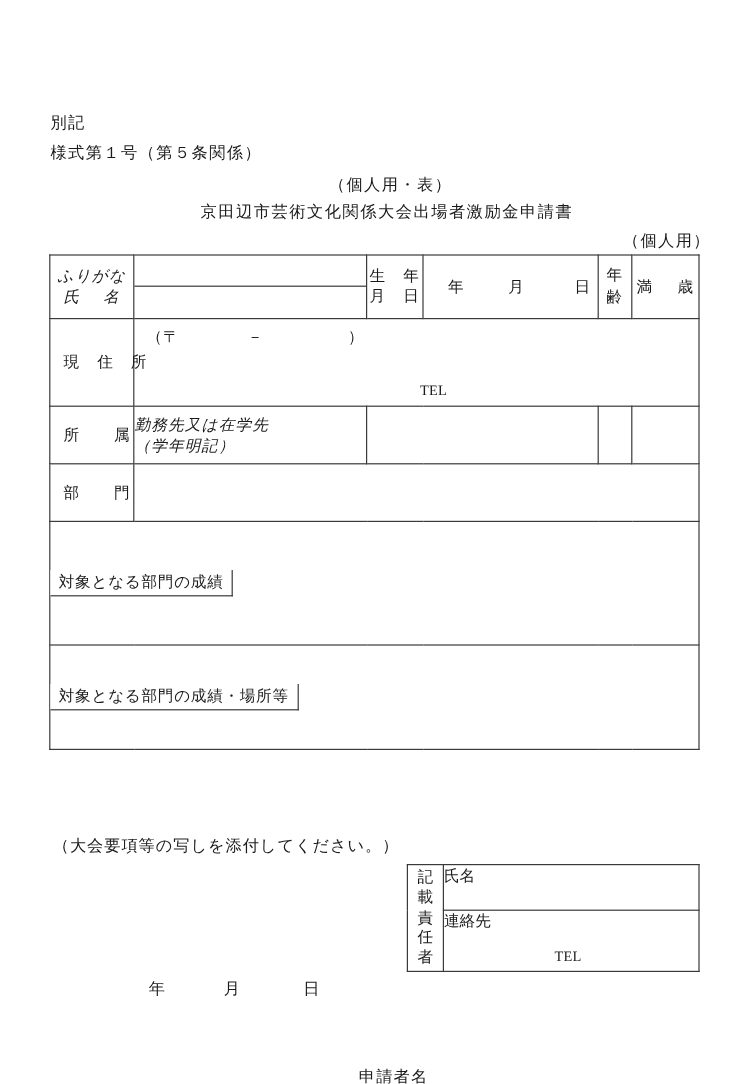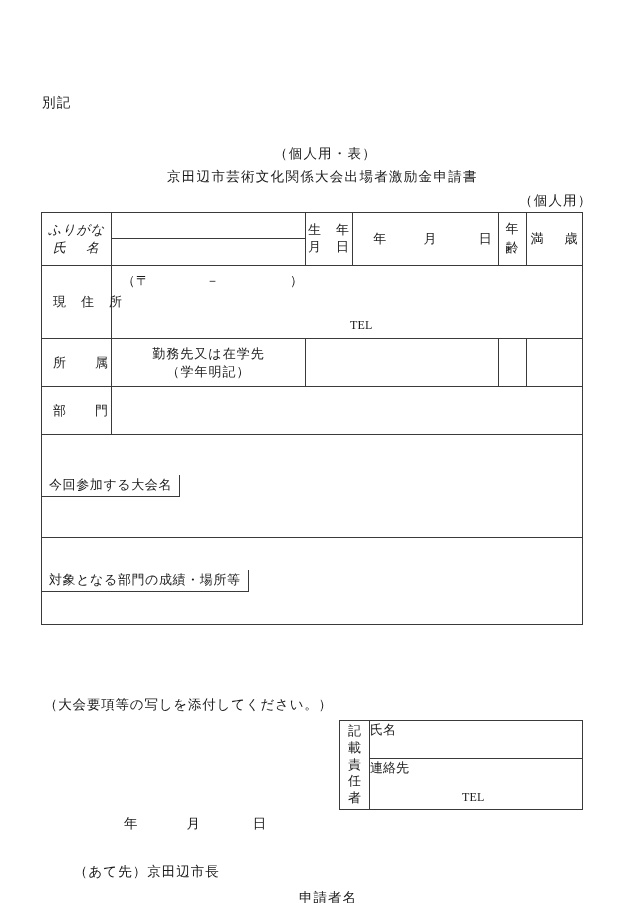--- a/index.html
+++ b/index.html
@@ -126,25 +126,25 @@
     white-space: nowrap;
   }
   .addr-tel {
     position: absolute;
     left: 238px;
     bottom: 5px;
   }
 
   
   .aff-lbl-inner {
-    text-align: center;
     line-height: 1.35;
     font-size: 13px;
     padding: 2px 4px;
     white-space: nowrap;
+    font-style: italic;
   }
 
   
   .div-cell { height: 47px; font-family: Liberation Mono, monospace; }
 
   
   .res-wrap { padding: 0; height: 102px; position: relative; vertical-align: top; }
   .res-tag {
     display: inline-block;
     border-right: 1px solid #3a3a3a;
@@ -219,20 +219,21 @@
   #f-addressee { left: 74px; top: 815px; }
   #f-applicant { left: 299px; top: 841px; }
 </style>
 </head>
 <body>
 
 <div class="page">
 
   <div class="hdr-line" id="h-bekki">別記</div>
 
+  <div class="hdr-line" id="h-yoshiki">様式第１号（第５条関係）</div>
 
   <div class="hdr-line" id="h-kojin-omote">（個人用・表）</div>
 
   <div class="hdr-line" id="h-title">京田辺市芸術文化関係大会出場者激励金申請書</div>
 
   <div class="hdr-line" id="h-kojin">（個人用）</div>
 
   <table class="maintable">
     <colgroup>
       <col style="width:70px">
@@ -296,21 +297,21 @@
 
       <tr>
         <td class="lbl div-cell">
           <span class="lbl-spread">部　　門</span>
         </td>
         <td class="cell-pad" colspan="5"></td>
       </tr>
 
       <tr>
         <td class="res-wrap" colspan="6">
-          <span class="res-tag">今回参加する大会名</span>
+          <span class="res-tag">対象となる部門の成績</span>
           <div></div>
         </td>
       </tr>
 
       <tr>
         <td class="res-wrap evt-wrap" colspan="6">
           <span class="res-tag">対象となる部門の成績・場所等</span>
           <div></div>
         </td>
       </tr>
@@ -346,17 +347,16 @@
       </tr>
     </tbody>
   </table>
 
   <div class="foot-line" id="f-date">
     <span style="width:58px">年</span>
     <span style="width:62px">月</span>
     <span>日</span>
   </div>
 
-  <div class="foot-line" id="f-addressee">（あて先）京田辺市長</div>
 
   <div class="foot-line" id="f-applicant">申請者名</div>
 
 </div>
 
 </body></html>

